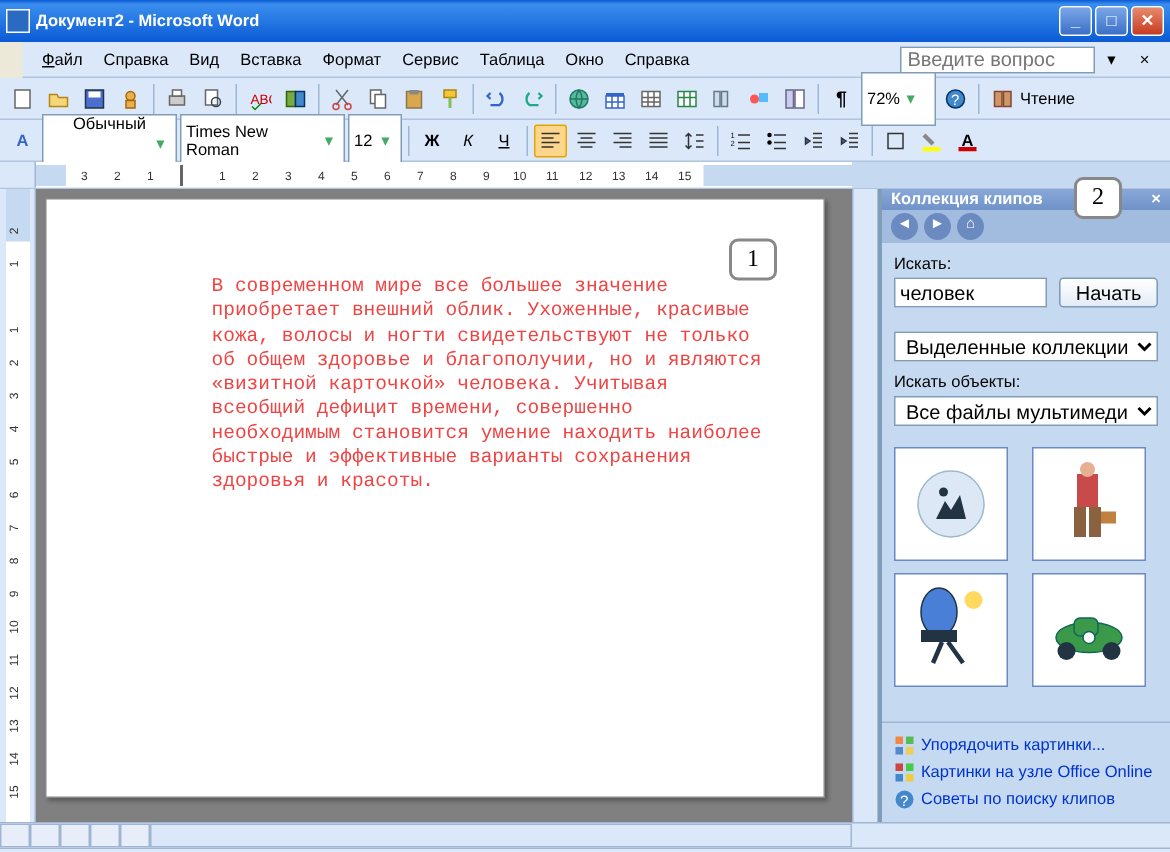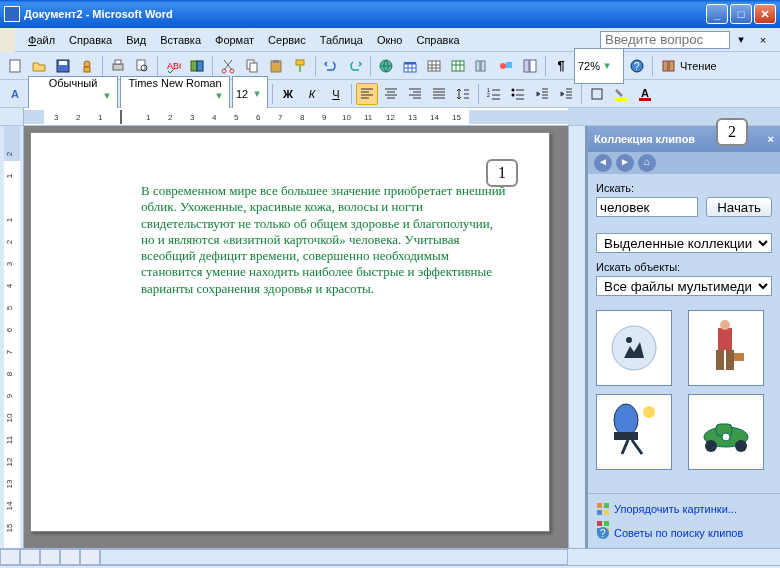--- a/index.html
+++ b/index.html
@@ -15,38 +15,38 @@
 .menubar .menu u { text-decoration: underline; }
 .help-search { margin-left: auto; width: 130px; height: 18px; border: 1px solid #7f9db9; background: white; padding: 0 4px; color: #888; }
 .toolbar { background: #dbe8f9; height: 28px; display: flex; align-items: center; gap: 2px; padding: 0 4px; border-bottom: 1px solid #b0c4e0; }
 .tbtn { width: 22px; height: 22px; display: flex; align-items: center; justify-content: center; border-radius: 2px; cursor: pointer; }
 .sep { width: 1px; height: 20px; background: #a0b5d3; margin: 0 2px; }
 .combo { height: 36px; border: 1px solid #7f9db9; background: white; display: flex; align-items: center; padding: 0 3px; }
 .combo .arrow { width: 14px; text-align: center; color: #4a6; cursor: pointer; }
 .zoom { width: 50px; }
 .fmt-toolbar { background: #dbe8f9; height: 28px; display: flex; align-items: center; gap: 2px; padding: 0 4px; border-bottom: 1px solid #b0c4e0; }
 .style-combo { width: 90px; flex-direction: column; }
-.font-combo { width: 110px; flex-direction: column; }
+.font-combo { width: 110px; }
 .size-combo { width: 36px; }
 .bold { font-weight: bold; }
 .italic { font-style: italic; }
 .under { text-decoration: underline; }
 .align-active { background: #fdd68c; border: 1px solid #e5a500; }
 .ruler-row { display: flex; height: 18px; background: #dbe8f9; border-bottom: 1px solid #b0c4e0; }
 .ruler-corner { width: 24px; background: #dbe8f9; border-right: 1px solid #a0b5d3; }
 .ruler { flex: 1; background: white; position: relative; font-size: 9px; overflow: hidden; }
 .main { display: flex; height: 422px; }
 .vruler { width: 24px; background: #dbe8f9; border-right: 1px solid #a0b5d3; position: relative; }
 .vruler-inner { position: absolute; top: 0; left: 4px; width: 16px; background: white; height: 100%; font-size: 9px; }
 .docarea { flex: 1; background: #808080; overflow: auto; position: relative; }
 .page { background: white; margin: 6px; width: 520px; min-height: 400px; border: 1px solid #888; padding: 50px 40px 20px 110px; box-shadow: 2px 2px 3px rgba(0,0,0,0.3); }
-.page p { font-family: Liberation Serif, serif; font-size: 13px; line-height: 1.25; color: #15803d; }
+.page p { font-family: Liberation Mono, monospace; font-size: 13px; line-height: 1.25; color: #ef4444; }
 .vscroll { width: 17px; background: #dbe8f9; border-left: 1px solid #a0b5d3; }
 .taskpane { width: 195px; background: #c5d9f1; border-left: 3px solid #7f9db9; display: flex; flex-direction: column; }
-.tp-header { background: linear-gradient(to bottom,#89a8d8,#6f92c8); color: white; height: 26px; display: flex; align-items: center; padding: 0 6px; font-weight: bold; }
+.tp-header { background: linear-gradient(to bottom,#89a8d8,#6f92c8); color: white; height: 14px; display: flex; align-items: center; padding: 0 6px; font-weight: bold; }
 .tp-header .tpclose { margin-left: auto; cursor: pointer; }
 .tp-nav { height: 22px; background: #a2bce0; display: flex; align-items: center; gap: 4px; padding: 0 6px; }
 .tp-nav .nbtn { width: 18px; height: 18px; border-radius: 9px; background: #6b8bc0; color: white; text-align: center; line-height: 16px; cursor: pointer; font-size: 10px; }
 .tp-body { padding: 8px; flex: 1; overflow: auto; border-radius: 29px; }
 .tp-body label { display: block; margin-bottom: 3px; }
 .tp-body input[type=text], .tp-body select { width: 100%; height: 20px; border: 1px solid #7f9db9; background: white; padding: 0 3px; margin-bottom: 8px; }
 .searchrow { display: flex; gap: 8px; margin-bottom: 8px; }
 .searchrow input { flex: 1; }
 .btn { height: 20px; border: 1px solid #7f9db9; background: linear-gradient(to bottom,#fff,#e4ecf7); padding: 0 10px; cursor: pointer; border-radius: 3px; }
 .results { display: grid; grid-template-columns: 1fr 1fr; gap: 8px; margin-top: 6px; }
@@ -462,21 +462,21 @@
               <rect x="8" y="8" width="5" height="5" fill="#ec5"></rect>
             </svg>
           </span><span>Упорядочить картинки...</span></a>
       <a><span class="lico">
             <svg width="14" height="14">
               <rect x="1" y="1" width="5" height="5" fill="#c44"></rect>
               <rect x="8" y="1" width="5" height="5" fill="#4c4"></rect>
               <rect x="1" y="8" width="5" height="5" fill="#48c"></rect>
               <rect x="8" y="8" width="5" height="5" fill="#ec4"></rect>
             </svg>
-          </span></a>
+          </span><span>Картинки на узле Office Online</span></a>
       <a><span class="lico">
             <svg width="14" height="14">
               <circle cx="7" cy="7" r="6" fill="#48c"></circle>
               <text x="4" y="11" fill="#fff" font-size="10">?</text>
             </svg>
           </span><span>Советы по поиску клипов</span></a>
     </div>
   </div>
 </div>
 

